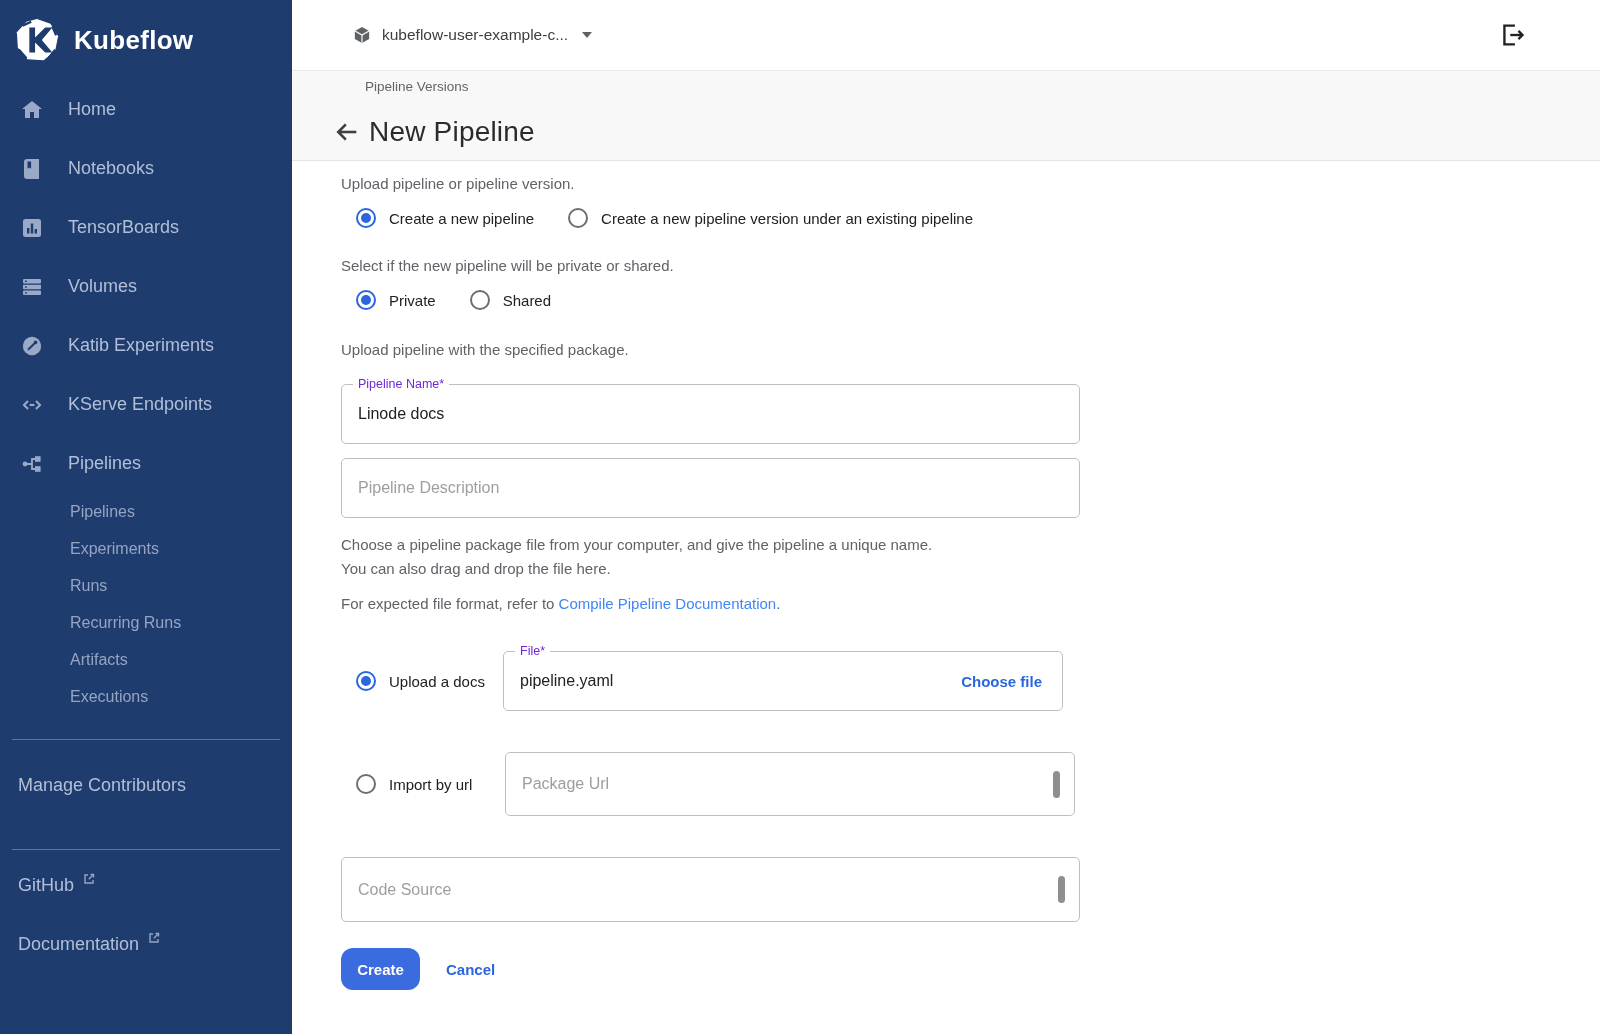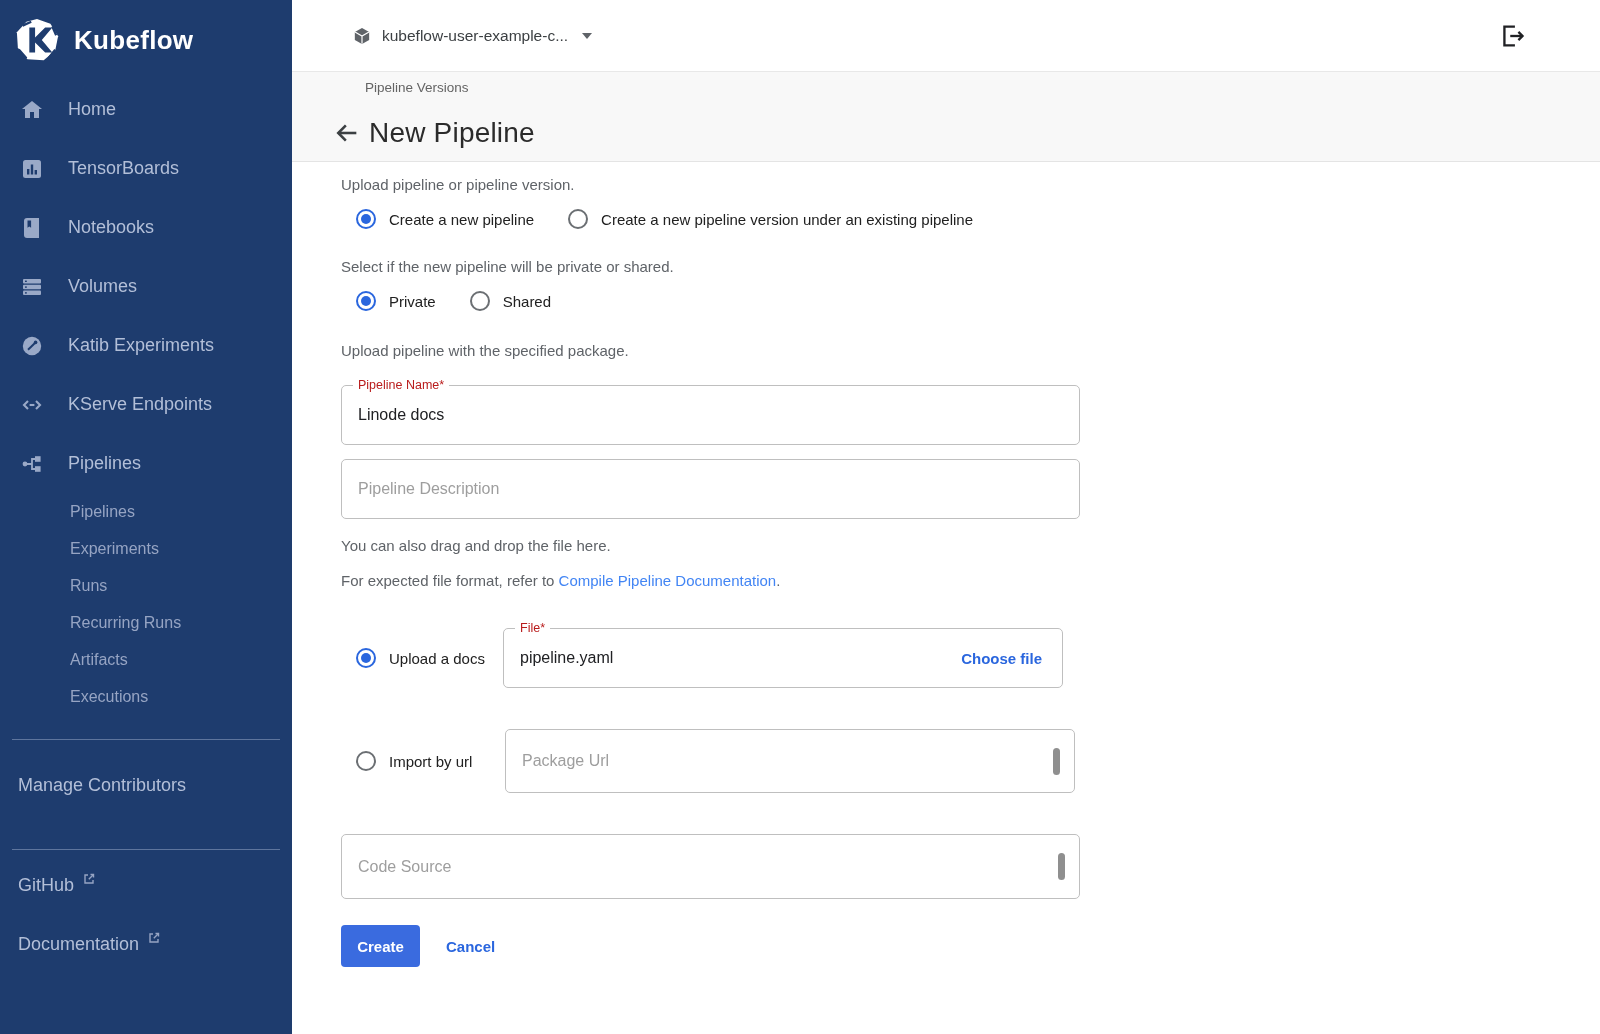--- a/index.html
+++ b/index.html
@@ -52,39 +52,39 @@
   .radio { display:flex; align-items:center; cursor:pointer; }
   .rb { width:20px; height:20px; border:2px solid #6b6f73; border-radius:50%; position:relative; flex:none; }
   .radio.checked .rb { border-color:#2a66de; }
   .radio.checked .rb::after { content:""; position:absolute; inset:3px; background:#2a66de; border-radius:50%; }
   .radio-label { margin-left:13px; font-size:15px; color:#212121; }
 
   .field { position:relative; border:1px solid #bfbfbf; border-radius:5px; background:#fff; }
   .field input { width:100%; height:100%; border:none; outline:none; background:transparent;
                  padding:0 16px; font-size:16px; color:#202124; font-family:"Liberation Sans", sans-serif; border-radius:5px; }
   .field input::placeholder { color:#9e9e9e; opacity:1; }
-  .notch-label { position:absolute; top:-8px; left:11px; background:#fff; padding:0 5px; font-size:12.5px; color:#b91c1c; line-height:15px; }
+  .notch-label { position:absolute; top:-8px; left:11px; background:#fff; padding:0 5px; font-size:12.5px; color:#6d28d9; line-height:15px; }
   .f-name { width:739px; height:60px; margin-top:24px; }
   .f-desc { width:739px; height:60px; margin-top:14px; }
 
   .help { margin-top:15px; font-size:15px; line-height:24px; color:#5f6368; }
   .format-line { margin-top:13px; font-size:15px; line-height:20px; color:#5f6368; }
   .doc-link { color:#4285f4; cursor:pointer; text-decoration:none; }
 
   .pick-row { position:relative; margin-top:37px; height:60px; display:flex; align-items:center; padding-left:15px; }
   .pick-row.import { margin-top:41px; height:64px; }
   .f-file { position:absolute; left:162px; top:0; width:560px; height:60px; display:flex; align-items:center; }
   .f-file input { flex:1; }
   .choose-file { font-size:15px; font-weight:bold; color:#2a66de; padding-right:20px; cursor:pointer; white-space:nowrap; }
   .f-url { position:absolute; left:164px; top:0; width:570px; height:64px; }
   .scroll-pill { position:absolute; right:14px; top:18px; width:7px; height:27px; background:#8f8f8f; border-radius:4px; }
   .f-code { width:739px; height:65px; margin-top:41px; }
 
   .actions { margin-top:26px; display:flex; align-items:center; padding-bottom:44px; }
-  .btn-create { width:79px; height:42px; background:#3a6bdf; border:none; border-radius:4px;
+  .btn-create { width:79px; height:42px; background:#3a6bdf; border:none; border-radius:12px;
                 color:#fff; font-size:15px; font-weight:bold; cursor:pointer; font-family:"Liberation Sans", sans-serif; }
   .btn-cancel { margin-left:26px; font-size:15px; font-weight:bold; color:#2a66de; cursor:pointer; }
 </style>
 </head>
 <body>
 
 <div class="app">
 
   <aside class="sidebar">
     <div class="logo-row">
@@ -103,36 +103,36 @@
         <span class="nav-icon">
           <svg viewBox="0 0 24 24" fill="currentColor">
               <path d="M10 20v-6h4v6h5v-9h3L12 3 2 11h3v9z"></path>
             </svg>
         </span>
         <span class="nav-label">Home</span>
       </div>
       <div class="nav-item">
         <span class="nav-icon">
           <svg viewBox="0 0 24 24">
+              <path d="M19 2H7a3 3 0 0 0-3 3v14a3 3 0 0 0 3 3h12V2z" fill="currentColor"></path>
+              <path d="M7.5 4.5h3.6v7.2l-1.8-1.2-1.8 1.2z" fill="#1e3c6e"></path>
+            </svg>
+        </span>
+        <span class="nav-label">Notebooks</span>
+      </div>
+      <div class="nav-item">
+        <span class="nav-icon">
+          <svg viewBox="0 0 24 24">
               <rect x="3" y="3" width="18" height="18" rx="2.5" fill="currentColor"></rect>
               <rect x="7" y="12" width="2.4" height="5.5" fill="#1e3c6e"></rect>
               <rect x="10.8" y="7.5" width="2.4" height="10" fill="#1e3c6e"></rect>
               <rect x="14.6" y="13" width="2.4" height="4.5" fill="#1e3c6e"></rect>
             </svg>
         </span>
         <span class="nav-label">TensorBoards</span>
-      </div>
-      <div class="nav-item">
-        <span class="nav-icon">
-          <svg viewBox="0 0 24 24">
-              <path d="M19 2H7a3 3 0 0 0-3 3v14a3 3 0 0 0 3 3h12V2z" fill="currentColor"></path>
-              <path d="M7.5 4.5h3.6v7.2l-1.8-1.2-1.8 1.2z" fill="#1e3c6e"></path>
-            </svg>
-        </span>
-        <span class="nav-label">Notebooks</span>
       </div>
       <div class="nav-item">
         <span class="nav-icon">
           <svg viewBox="0 0 24 24">
               <rect x="3" y="4" width="18" height="4.4" rx="1" fill="currentColor"></rect>
               <rect x="3" y="9.8" width="18" height="4.4" rx="1" fill="currentColor"></rect>
               <rect x="3" y="15.6" width="18" height="4.4" rx="1" fill="currentColor"></rect>
               <rect x="5" y="5.6" width="1.8" height="1.4" fill="#1e3c6e"></rect>
               <rect x="5" y="11.4" width="1.8" height="1.4" fill="#1e3c6e"></rect>
               <rect x="5" y="17.2" width="1.8" height="1.4" fill="#1e3c6e"></rect>
@@ -279,20 +279,21 @@
       <div class="field f-name">
         <span class="notch-label">Pipeline Name*</span>
         <input type="text" value="Linode docs" style="">
       </div>
 
       <div class="field f-desc">
         <input type="text" placeholder="Pipeline Description" style="">
       </div>
 
       <div class="help">
+        <div>Choose a pipeline package file from your computer, and give the pipeline a unique name.</div>
         <div>You can also drag and drop the file here.</div>
       </div>
 
       <div class="format-line"><span>For expected file format, refer to </span><a class="doc-link">Compile Pipeline Documentation</a><span>.</span></div>
 
       <div class="pick-row">
         <label class="radio checked">
           <span class="rb"></span>
           <span class="radio-label">Upload a docs</span>
         </label>

